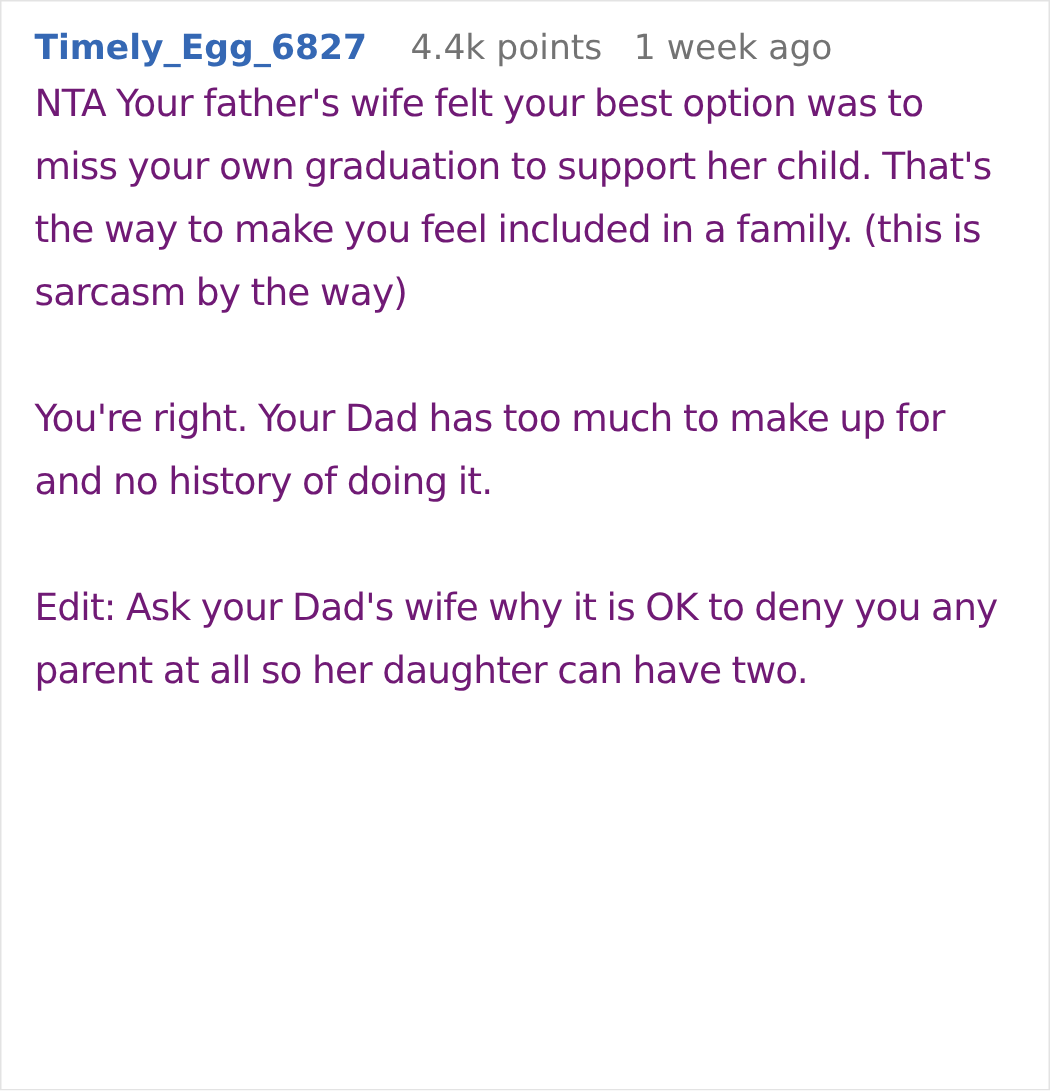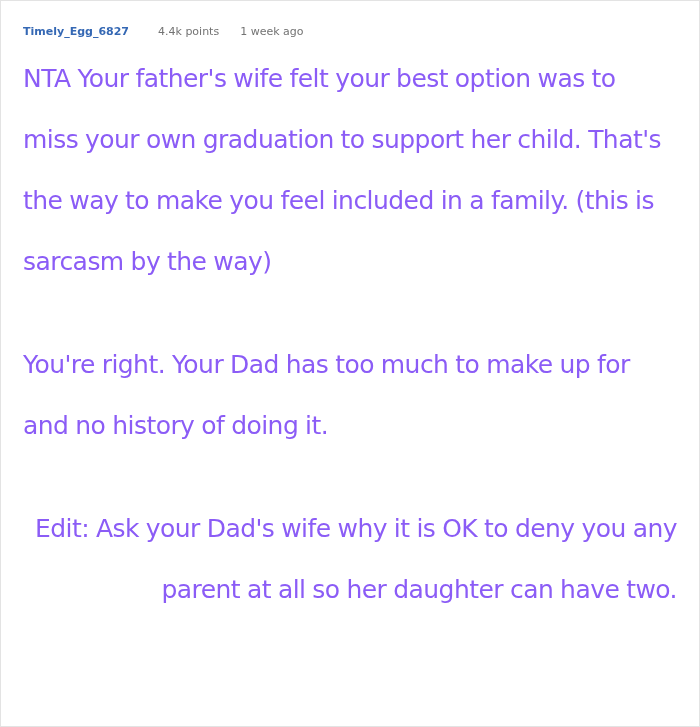--- a/index.html
+++ b/index.html
@@ -11,44 +11,44 @@
     height: 727px;
     border: 1px solid #e3e3e3;
     background: #ffffff;
     padding: 18px 22px 0 22px;
   }
   .meta {
     display: flex;
     align-items: flex-start;
     height: 26px;
     font-family: "DejaVu Sans", sans-serif;
-    font-size: 11px;
+    font-size: 23px;
     line-height: 26px;
   }
   .username {
     color: #3568b4;
     font-weight: bold;
     margin-right: 29px;
     text-decoration: none;
   }
   .points, .time {
     color: #737373;
   }
   .points { margin-right: 21px; }
   .body {
     font-family: "DejaVu Sans", sans-serif;
     font-size: 25px;
-    line-height: 61px;
-    color: #8b5cf6;
+    line-height: 42px;
+    color: #701a75;
     margin-top: 3px;
     letter-spacing: -0.55px;
     word-spacing: -0.5px;
   }
   .body p { margin: 0 0 42px 0; }
-  .body p:last-child { margin-bottom: 0; text-align: right; }
+  .body p:last-child { margin-bottom: 0; }
 </style>
 </head>
 <body>
 
 <div class="card">
   <div class="meta">
     <a class="username">Timely_Egg_6827</a>
     <span class="points">4.4k points</span>
     <span class="time">1 week ago</span>
   </div>

